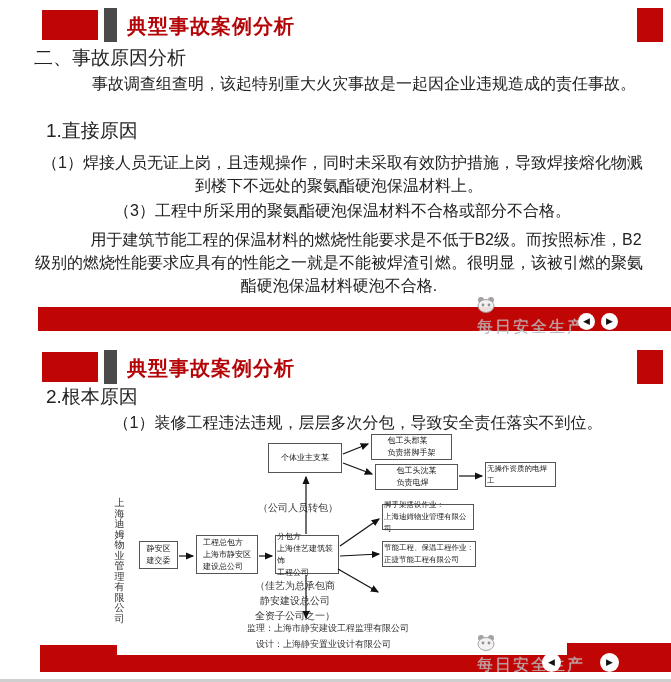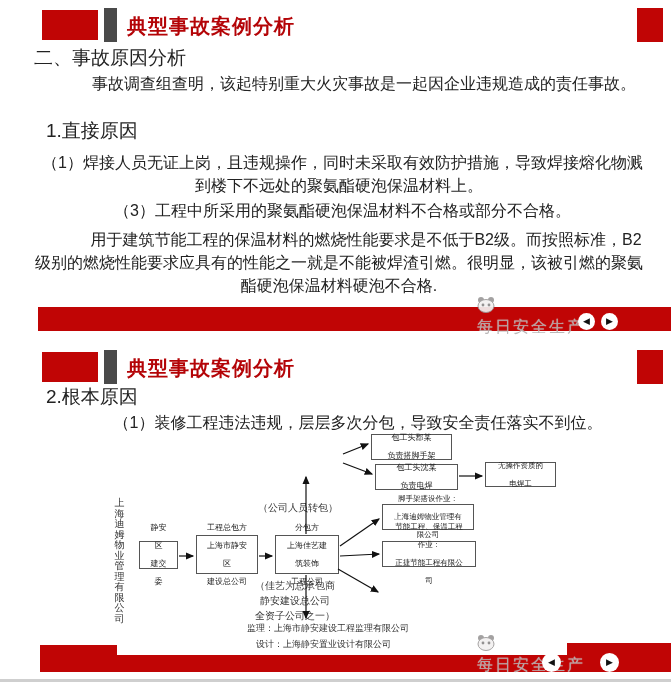--- a/index.html
+++ b/index.html
@@ -7,22 +7,22 @@
         font-family:"Liberation Sans","DejaVu Sans",sans-serif;color:#1c1c1c;}
   .abs{position:absolute;}
   .red{background:#c00505;}
   .graybar{background:#4a4a4a;}
   .slide-title{font-size:20px;font-weight:bold;color:#b40407;letter-spacing:1px;}
   .h2{font-size:19px;color:#222;}
   .body-text{font-size:16px;line-height:23px;color:#222;text-align:center;}
   .indent3{text-indent:54px;}
   .indent1{text-indent:7px;}
   .fc-box{position:absolute;border:1px solid #555;background:#fff;color:#222;
-          font-size:8px;line-height:18px;text-align:center;white-space:pre-line;
-          display:flex;align-items:center;justify-content:center;padding:9px;box-sizing:border-box;}
+          font-size:8px;line-height:12px;white-space:pre-line;
+          display:flex;align-items:center;justify-content:center;padding:1px;box-sizing:border-box;}
   .fc-note{position:absolute;font-size:10px;line-height:15px;color:#333;white-space:pre-line;text-align:center;}
   .fc-small{font-size:7.5px;}
   .vlabel{position:absolute;width:13px;font-size:10px;line-height:10.5px;color:#333;
           word-break:break-all;text-align:center;}
   .wm{position:absolute;display:flex;align-items:flex-start;gap:4px;z-index:5;opacity:.92;flex-direction:column;}
   .wm-text{font-size:16px;color:#b5b3b3;letter-spacing:2px;text-shadow:0 0 1px rgba(255,255,255,.6);}
   .navbtn{position:absolute;border-radius:50%;background:#fff;border:none;z-index:6;
           display:flex;align-items:center;justify-content:center;cursor:pointer;padding:0;}
   .navbtn span{color:#111;font-size:9px;line-height:1;}
   svg.arrows{position:absolute;left:0;top:0;pointer-events:none;z-index:2;}
@@ -78,20 +78,21 @@
       <div class="vlabel" style="left:113px;top:156px;">上海迪姆物业管理有限公司</div>
 
       <div class="fc-box" style="left:139px;top:199px;width:39px;height:28px;">静安区
 建交委</div>
       <div class="fc-box" style="left:196px;top:193px;width:62px;height:39px;">工程总包方
 上海市静安区
 建设总公司</div>
       <div class="fc-box" style="left:275px;top:193px;width:64px;height:39px;">分包方
 上海佳艺建筑装饰
 工程公司</div>
+      <div class="fc-box" style="left:268px;top:101px;width:74px;height:30px;">个体业主支某</div>
       <div class="fc-box" style="left:371px;top:92px;width:81px;height:26px;">包工头郡某
 负责搭脚手架</div>
       <div class="fc-box" style="left:375px;top:122px;width:83px;height:26px;">包工头沈某
 负责电焊</div>
       <div class="fc-box fc-small" style="left:485px;top:120px;width:71px;height:25px;">无操作资质的电焊工</div>
       <div class="fc-box fc-small" style="left:382px;top:162px;width:92px;height:26px;">脚手架搭设作业：
 上海迪姆物业管理有限公司</div>
       <div class="fc-box fc-small" style="left:382px;top:199px;width:94px;height:26px;">节能工程、保温工程作业：
 正捷节能工程有限公司</div>
 

